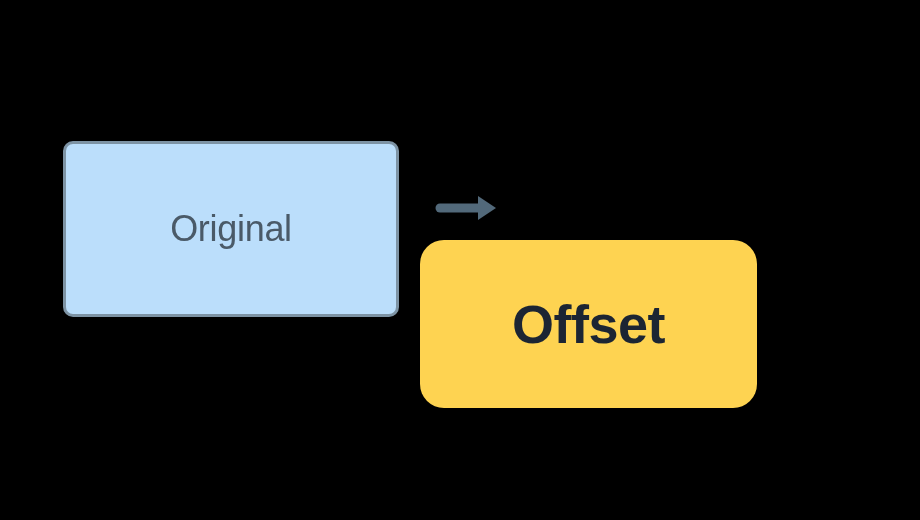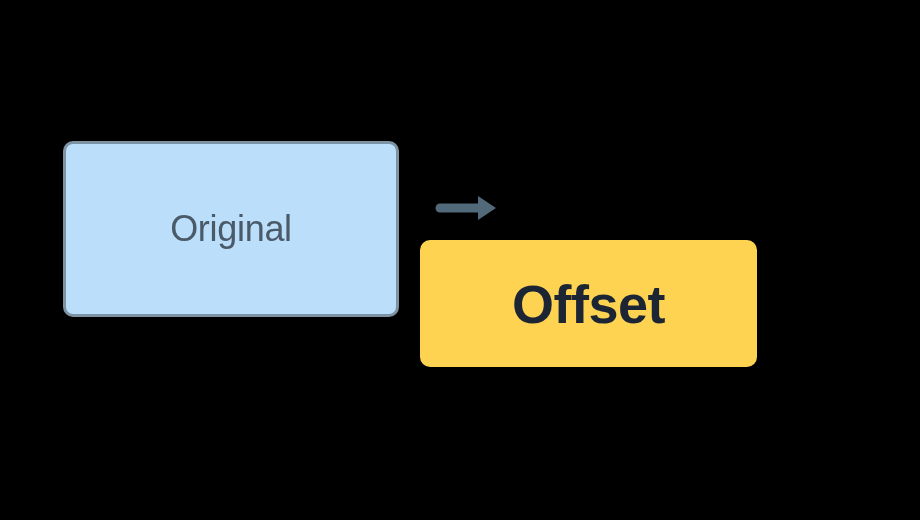--- a/index.html
+++ b/index.html
@@ -44,23 +44,23 @@
   .box-original .label {
     font-size: 36px;
     font-weight: 400;
     letter-spacing: -0.3px;
     color: var(--original-text, #4A5A68);
   }
   .box-offset {
     left: 420px;
     top: 240px;
     width: 337px;
-    height: 127px;
+    height: 168px;
     background: var(--offset-fill, #FED351);
-    border-radius: 10px;
+    border-radius: 24px;
   }
   .box-offset .label {
     font-size: 54px;
     font-weight: 800;
     letter-spacing: -0.5px;
     color: var(--offset-text, #1C2533);
   }
   .arrow {
     position: absolute;
     left: 434px;

